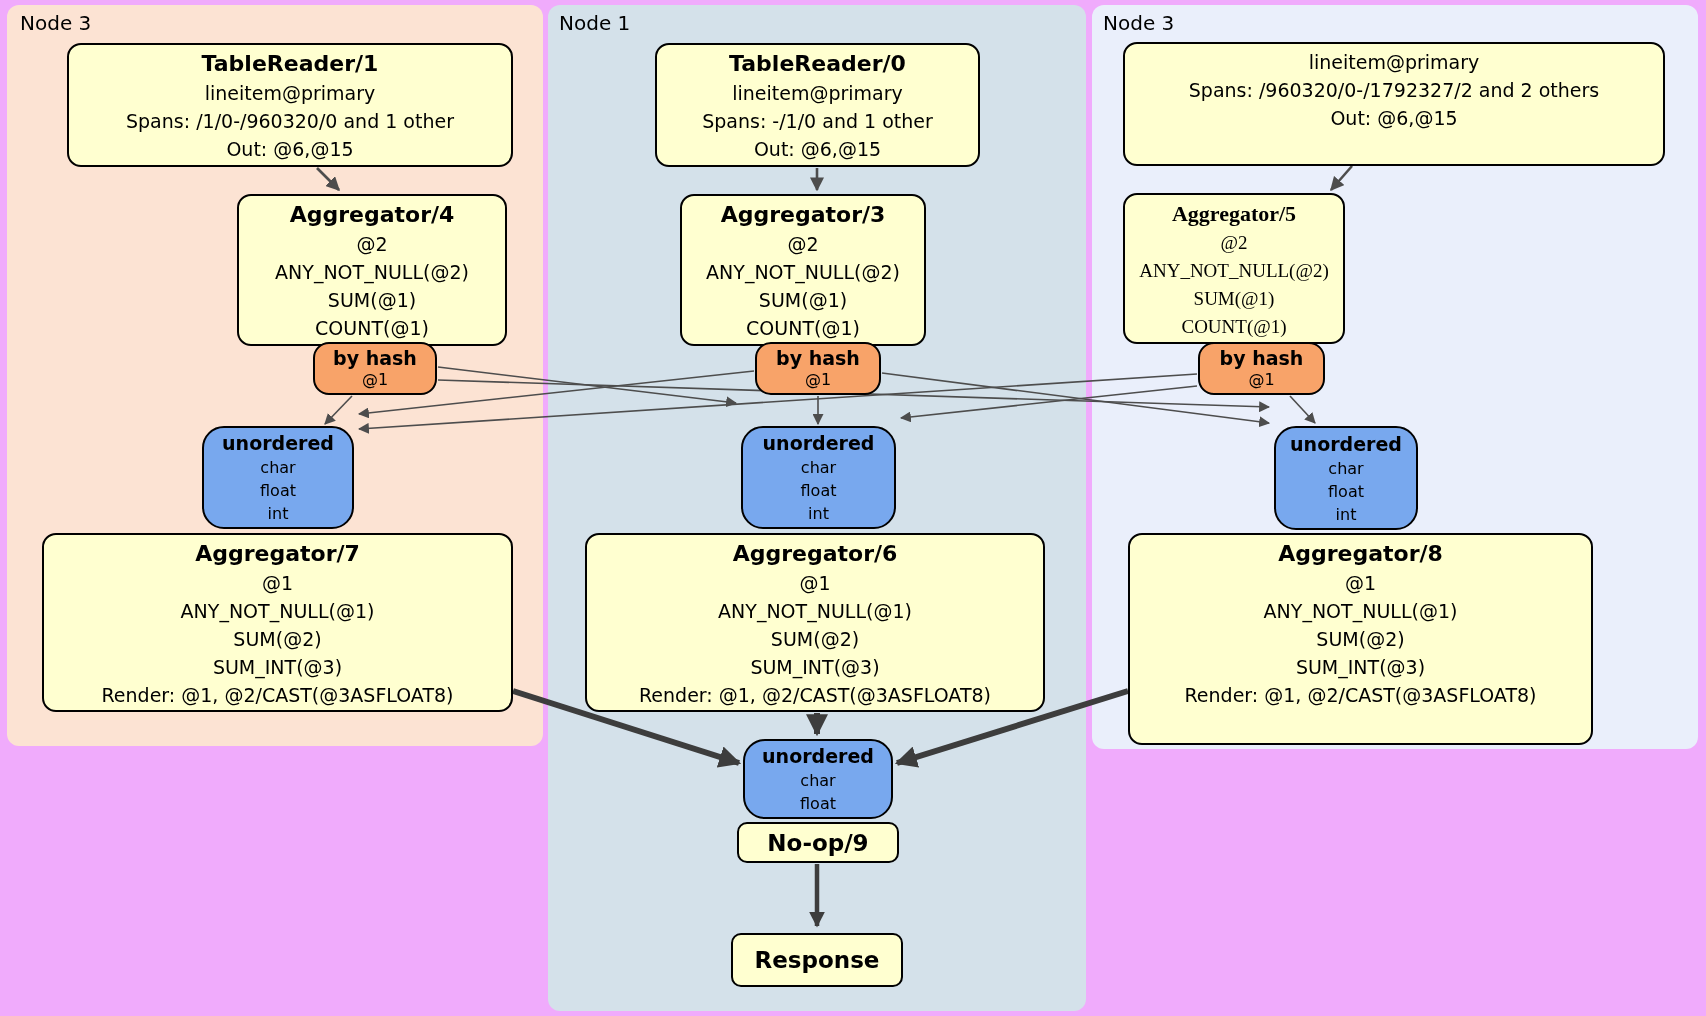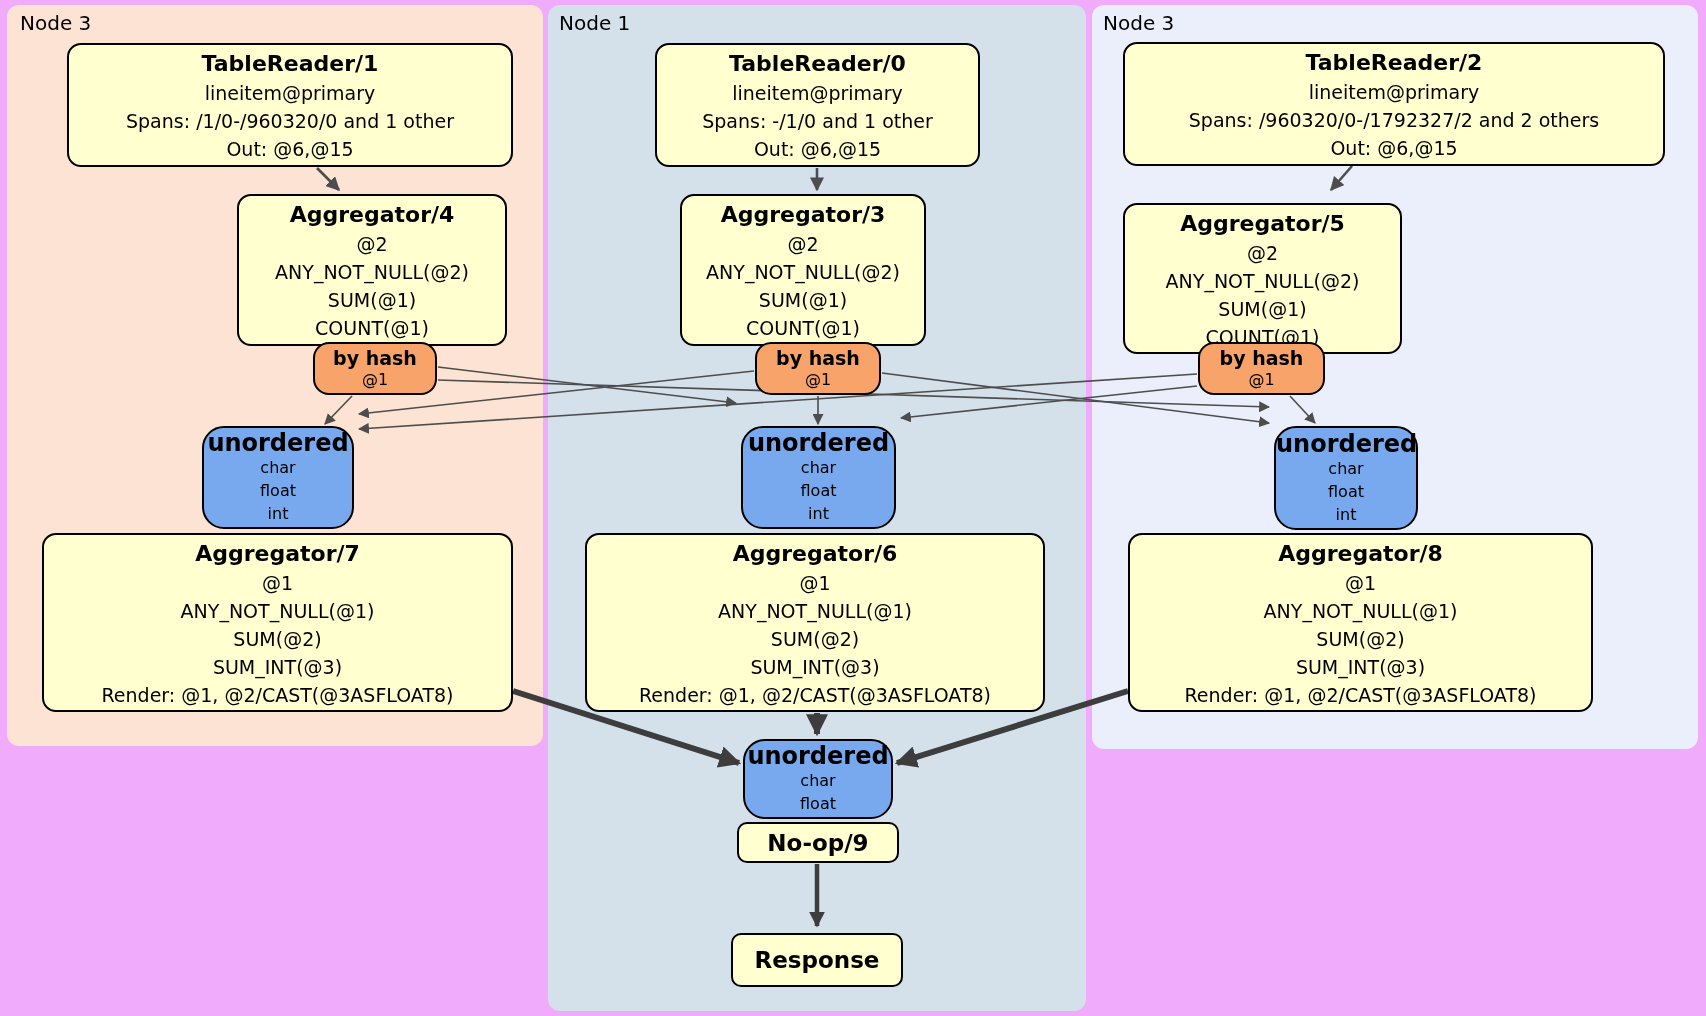--- a/index.html
+++ b/index.html
@@ -27,21 +27,21 @@
 
   .router{position:absolute;background:var(--router-orange);border:2px solid var(--border);
           border-radius:16px;box-sizing:border-box;text-align:center;z-index:3;
           display:flex;flex-direction:column;justify-content:center;}
   .router .title{font-size:19px;font-weight:bold;line-height:23px;}
   .router .line{font-size:16px;line-height:20px;}
 
   .sync{position:absolute;background:var(--sync-blue);border:2px solid var(--border);
         border-radius:22px;box-sizing:border-box;text-align:center;z-index:3;
         display:flex;flex-direction:column;justify-content:center;}
-  .sync .title{font-size:24px;font-weight:bold;line-height:26px;}
+  .sync .title{font-size:19px;font-weight:bold;line-height:26px;}
   .sync .line{font-size:16px;line-height:23px;}
 
   .mini{position:absolute;background:var(--box-yellow);border:2px solid var(--border);
         border-radius:10px;box-sizing:border-box;text-align:center;z-index:2;
         display:flex;flex-direction:column;justify-content:center;}
   .mini .title{font-size:23px;font-weight:bold;line-height:26px;white-space:nowrap;}
 </style>
 </head>
 <body>
 
@@ -158,47 +158,46 @@
   <div class="pbox" style="left:585px;top:533px;width:460px;height:179px;">
     <div class="title">Aggregator/6</div>
     <div class="line">@1</div>
     <div class="line">ANY_NOT_NULL(@1)</div>
     <div class="line">SUM(@2)</div>
     <div class="line">SUM_INT(@3)</div>
     <div class="line">Render: @1, @2/CAST(@3ASFLOAT8)</div>
   </div>
 
   <div class="pbox" style="left:1123px;top:42px;width:542px;height:124px;">
-    <div class="title">TableReader/2</div>
     <div class="line">lineitem@primary</div>
     <div class="line">Spans: /960320/0-/1792327/2 and 2 others</div>
     <div class="line">Out: @6,@15</div>
   </div>
 
-  <div class="pbox" style="left:1123px;top:203px;width:279px;height:151px;">
+  <div class="pbox" style="left:1123px;top:193px;width:222px;height:151px;font-family:Liberation Serif, serif;">
     <div class="title">Aggregator/5</div>
     <div class="line">@2</div>
     <div class="line">ANY_NOT_NULL(@2)</div>
     <div class="line">SUM(@1)</div>
     <div class="line">COUNT(@1)</div>
   </div>
 
   <div class="router" style="left:1198px;top:342px;width:127px;height:53px;">
     <div class="title">by hash</div>
     <div class="line">@1</div>
   </div>
 
   <div class="sync" style="left:1274px;top:426px;width:144px;height:104px;">
     <div class="title">unordered</div>
     <div class="line">char</div>
     <div class="line">float</div>
     <div class="line">int</div>
   </div>
 
-  <div class="pbox" style="left:1128px;top:533px;width:465px;height:179px;">
+  <div class="pbox" style="left:1128px;top:533px;width:465px;height:212px;">
     <div class="title">Aggregator/8</div>
     <div class="line">@1</div>
     <div class="line">ANY_NOT_NULL(@1)</div>
     <div class="line">SUM(@2)</div>
     <div class="line">SUM_INT(@3)</div>
     <div class="line">Render: @1, @2/CAST(@3ASFLOAT8)</div>
   </div>
 
   <div class="sync" style="left:743px;top:739px;width:150px;height:80px;">
     <div class="title">unordered</div>

